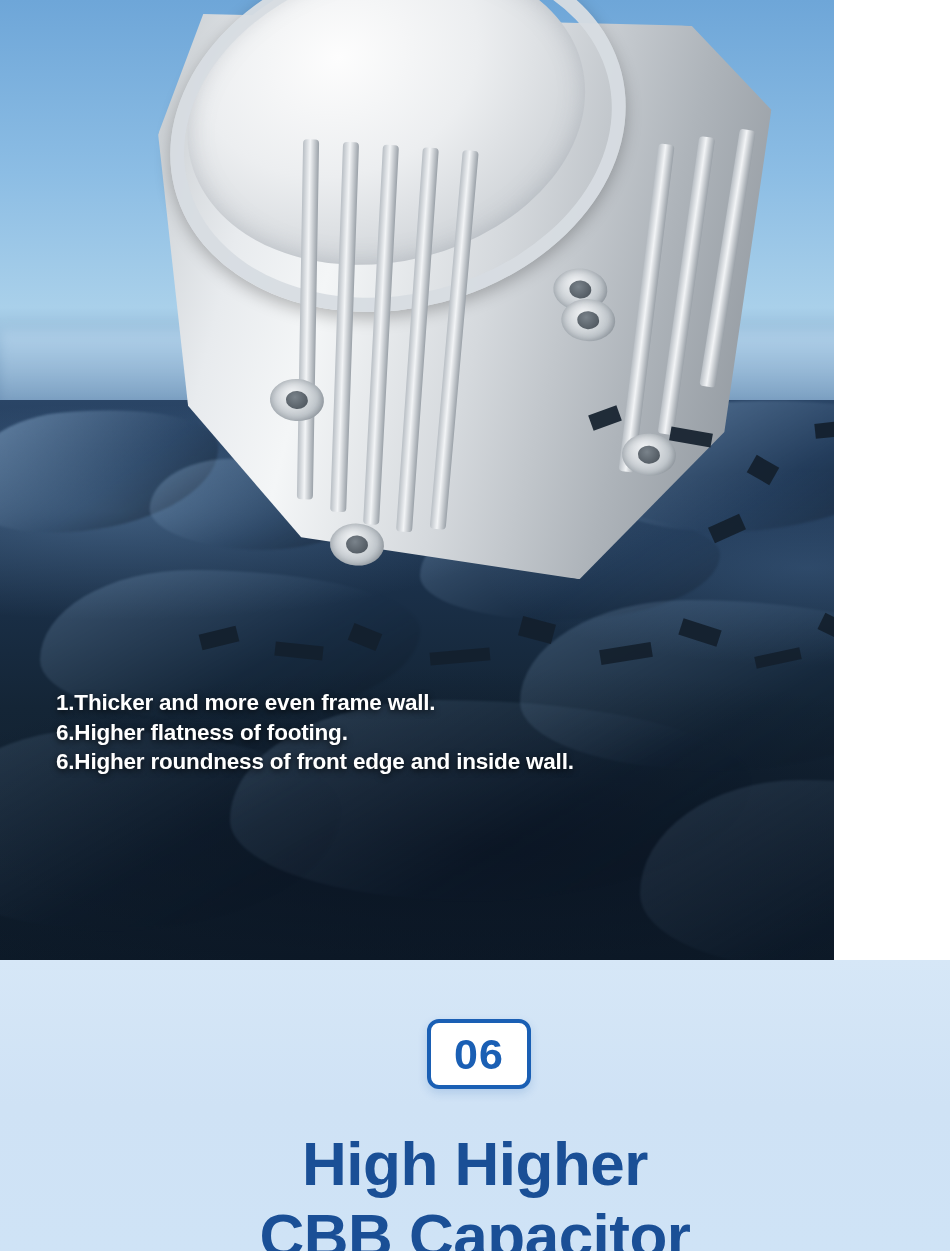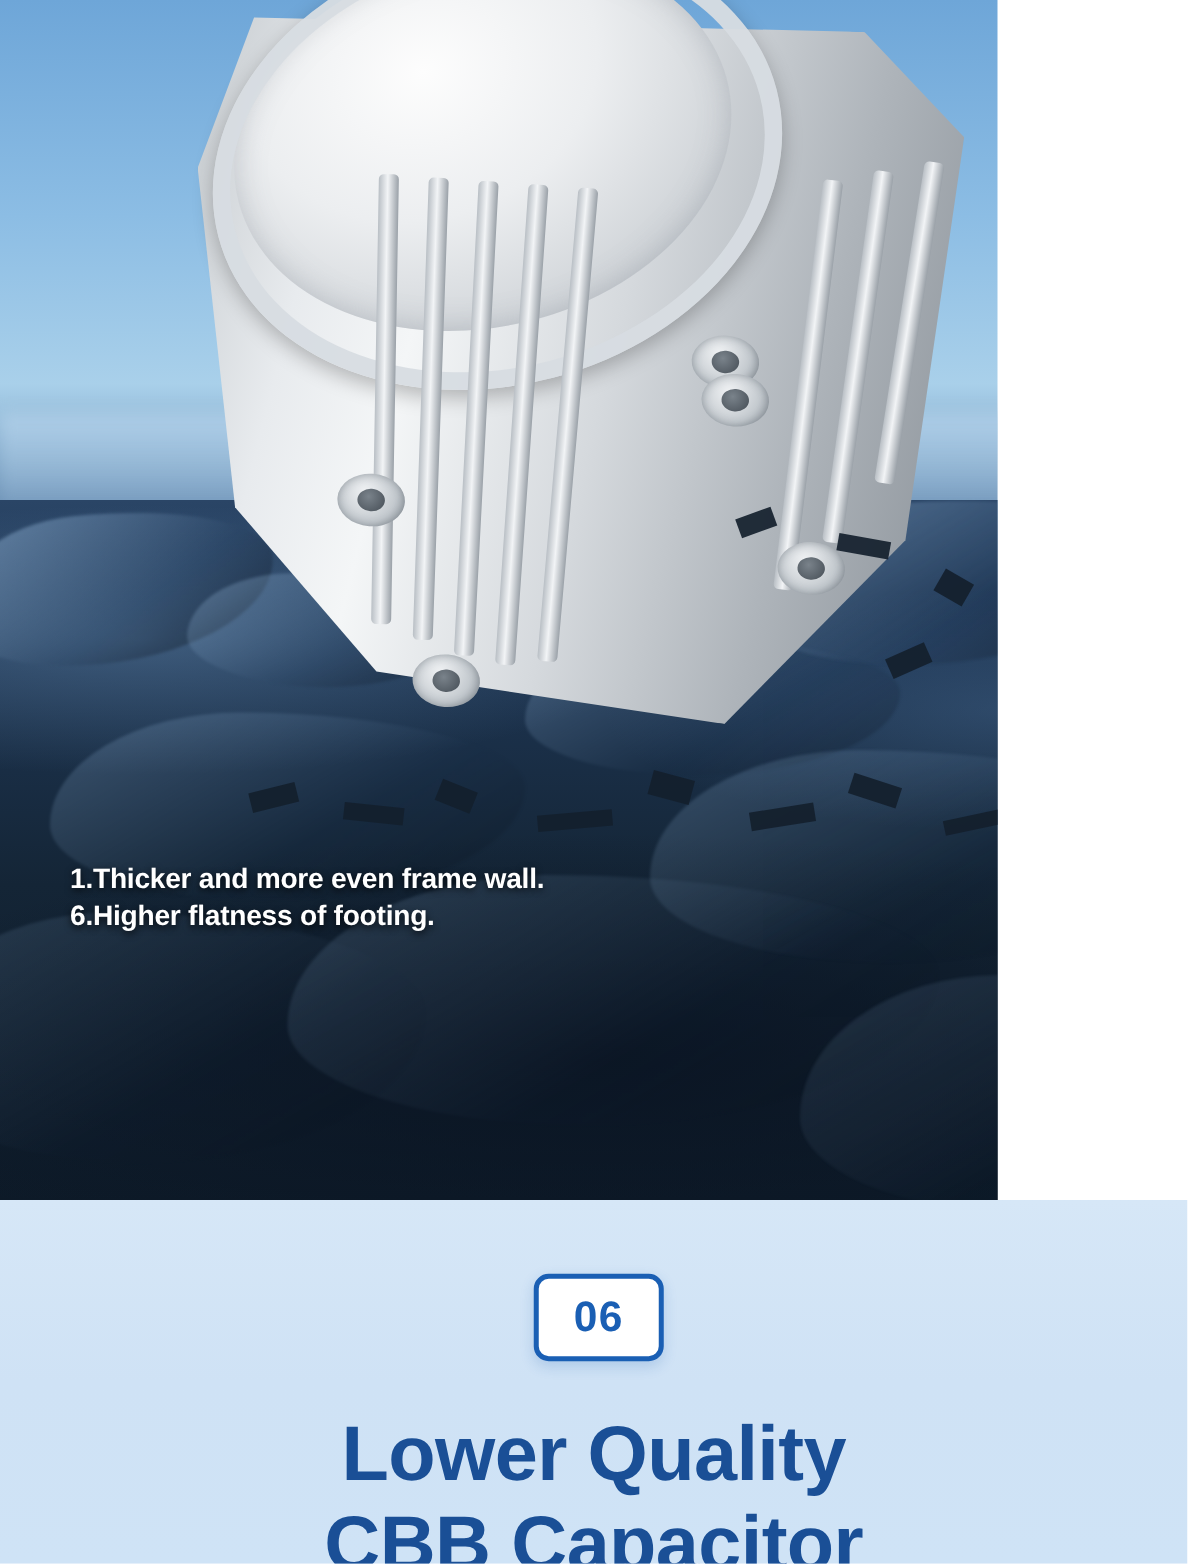--- a/index.html
+++ b/index.html
@@ -31,20 +31,21 @@
     background: linear-gradient(to bottom,
         #6ea6d8 0%,
         #8cbde4 18%,
         #a9d0ea 32%,
         #5b7fa6 45%,
         #2d4a6b 56%,
         #1b3350 66%,
         #16293f 78%,
         #101e2f 90%,
         #0c1724 100%);
+    padding-left: 36px;
   }
   
   .hero-haze {
     position: absolute;
     left: 0;
     top: 330px;
     width: 950px;
     height: 90px;
     background: linear-gradient(to bottom, rgba(180,210,235,0.75), rgba(120,160,200,0.05));
     filter: blur(6px);
@@ -195,21 +196,21 @@
     border: 4px solid #1a5fb4;
     border-radius: 12px;
     background: #ffffff;
     box-shadow: 0 4px 10px rgba(26,95,180,0.18);
     display: flex;
     align-items: center;
     justify-content: center;
   }
   .badge span {
     color: #1a5fb4;
-    font-size: 34px;
+    font-size: 43px;
     font-weight: bold;
     line-height: 1;
     letter-spacing: 1px;
   }
   .headline {
     position: absolute;
     left: 0;
     top: 168px;
     width: 950px;
     text-align: center;
@@ -278,26 +279,27 @@
       <div class="shard" style="left:110px; top:30px; width:42px; height:14px; transform:rotate(10deg);"></div>
       <div class="shard" style="left:190px; top:60px; width:26px; height:20px; transform:rotate(30deg);"></div>
       <div class="shard" style="left:255px; top:22px; width:36px; height:15px; transform:rotate(-6deg);"></div>
       <div class="shard" style="left:300px; top:80px; width:48px; height:13px; transform:rotate(14deg);"></div>
       <div class="shard" style="left:150px; top:120px; width:34px; height:17px; transform:rotate(-24deg);"></div>
     </div>
 
     <div class="features">
       <p>1.Thicker and more even frame wall.</p>
       <p>6.Higher flatness of footing.</p>
+      <p>6.Higher roundness of front edge and inside wall.</p>
     </div>
   </div>
 
   <div class="bottom">
     <div class="badge">
       <span>06</span>
     </div>
     <div class="headline">
-      <span>Lower Quality</span>
+      <span>High Higher</span>
       <span class="l2">CBB Capacitor</span>
     </div>
   </div>
 
 </div>
 
 </body></html>

